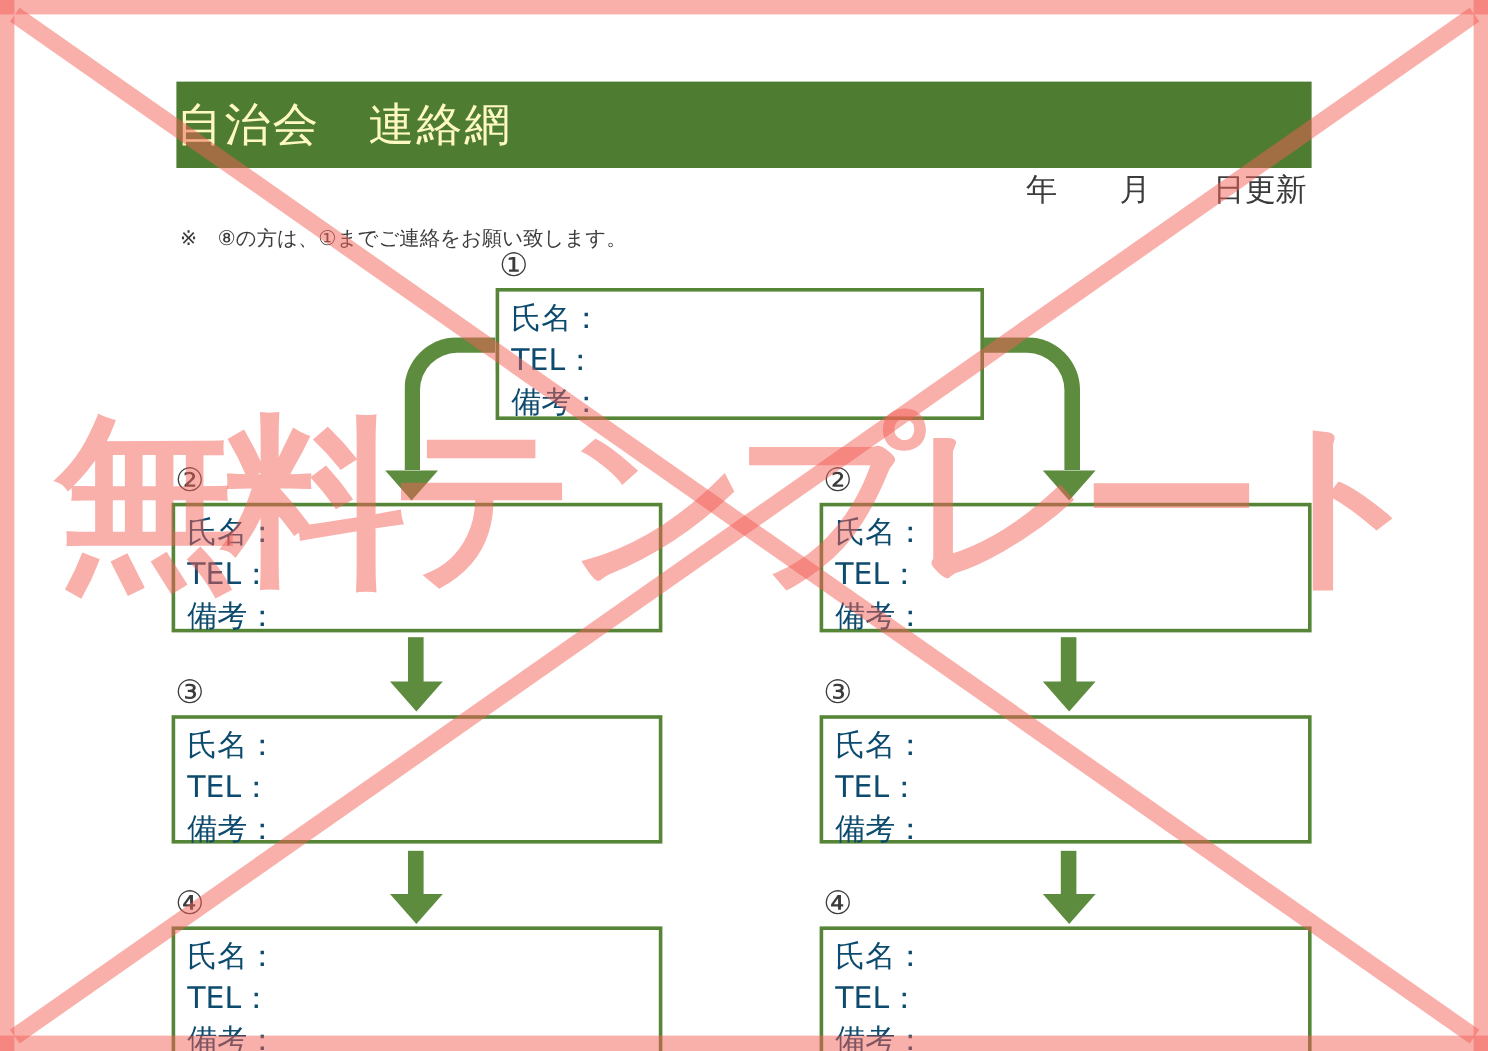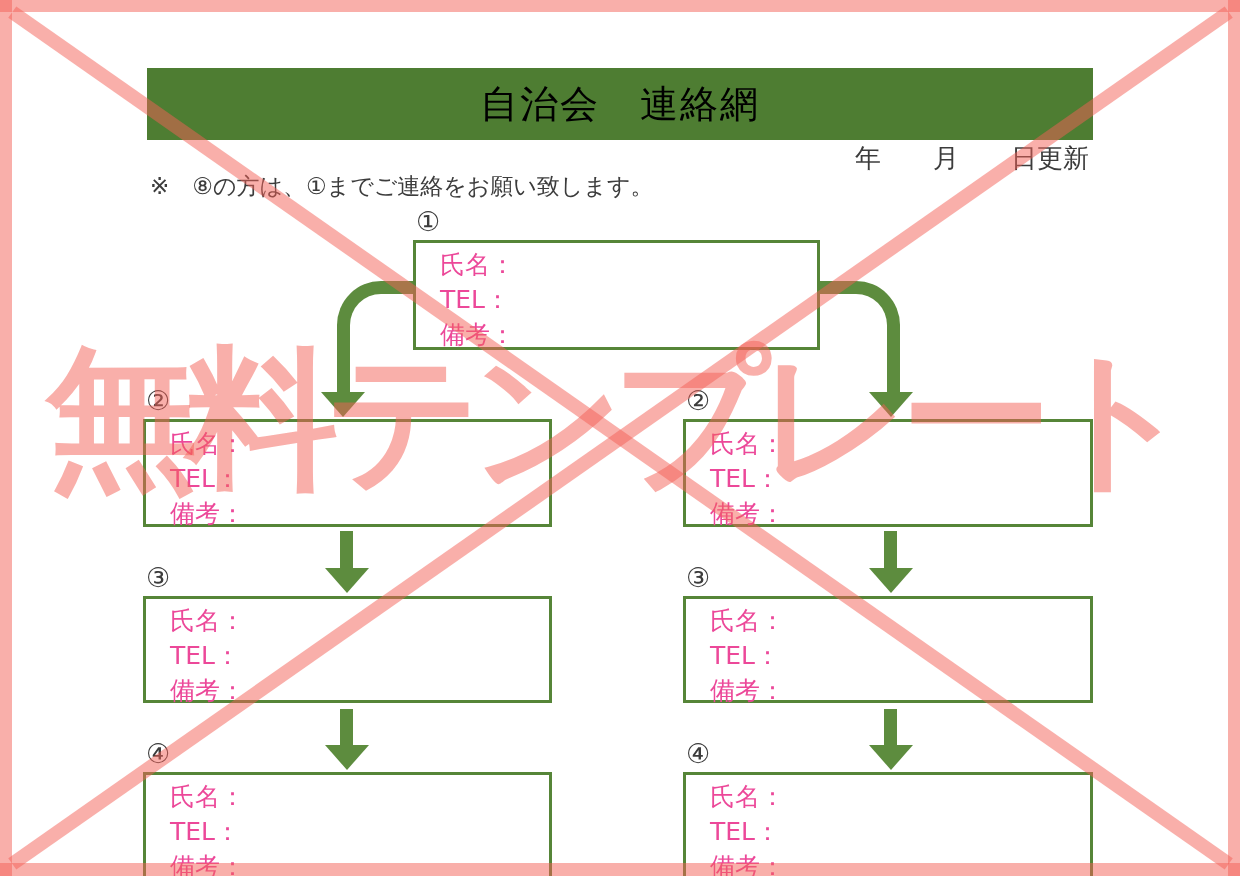--- a/index.html
+++ b/index.html
@@ -17,36 +17,36 @@
   
   .header-bar {
     position: absolute;
     left: 147px; top: 68px;
     width: 946px; height: 72px;
     background: #4E7D32;
   }
   .header-title {
     width: 100%; height: 72px;
     line-height: 72px;
-    text-align: center;
-    color: #000000;
+    text-align: left;
+    color: #fef9c3;
     font-size: 38px;
     letter-spacing: 2px;
   }
   .date-line {
     position: absolute;
     right: 151px; top: 141px;
     font-size: 26px;
     color: #3C3C3C;
     white-space: pre;
   }
   .note-line {
     position: absolute;
-    left: 150px; top: 171px;
-    font-size: 23px;
+    left: 150px; top: 187px;
+    font-size: 17px;
     color: #3C3C3C;
     white-space: pre;
   }
 
   .node { position: absolute; }
   .node-label {
     position: absolute;
     left: 3px; top: -33px;
     font-size: 27px;
     color: #3C3C3C;
@@ -56,23 +56,22 @@
     position: absolute;
     left: 0; top: 0;
     width: 100%; height: 100%;
     border: 3px solid #568538;
     background: #ffffff;
   }
   .field {
     font-size: 25px;
     line-height: 35px;
     padding-left: 10px;
-    color: #ec4899;
+    color: #0c4a6e;
     white-space: pre;
-    margin-left: 14px;
   }
   .node-box .field:first-child { padding-top: 4px; }
 
   
   .elbow-left {
     position: absolute;
     left: 337px; top: 281px;
     width: 76px; height: 111px;
     border-top: 13px solid #5D8C3E;
     border-left: 13px solid #5D8C3E;

